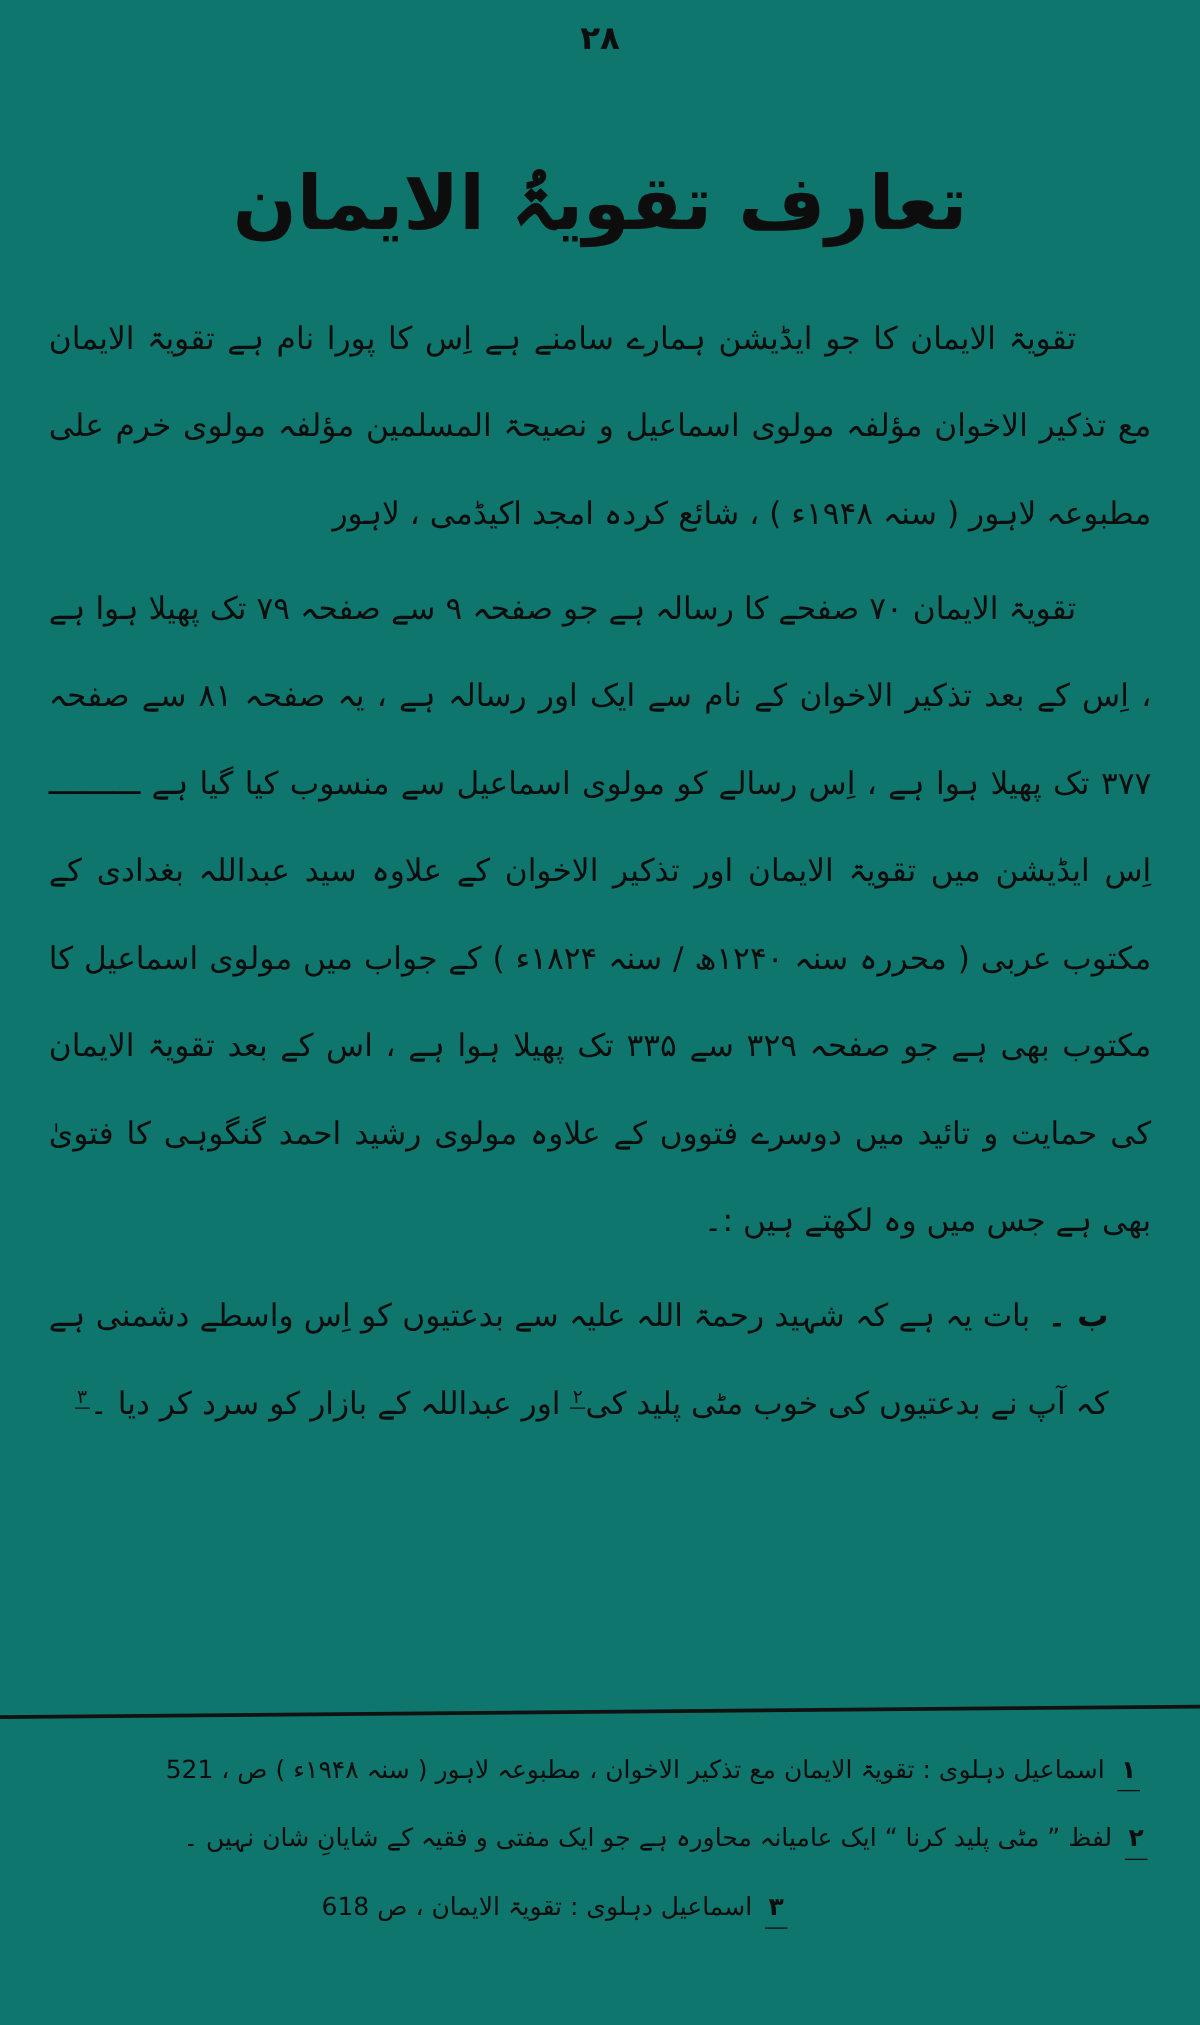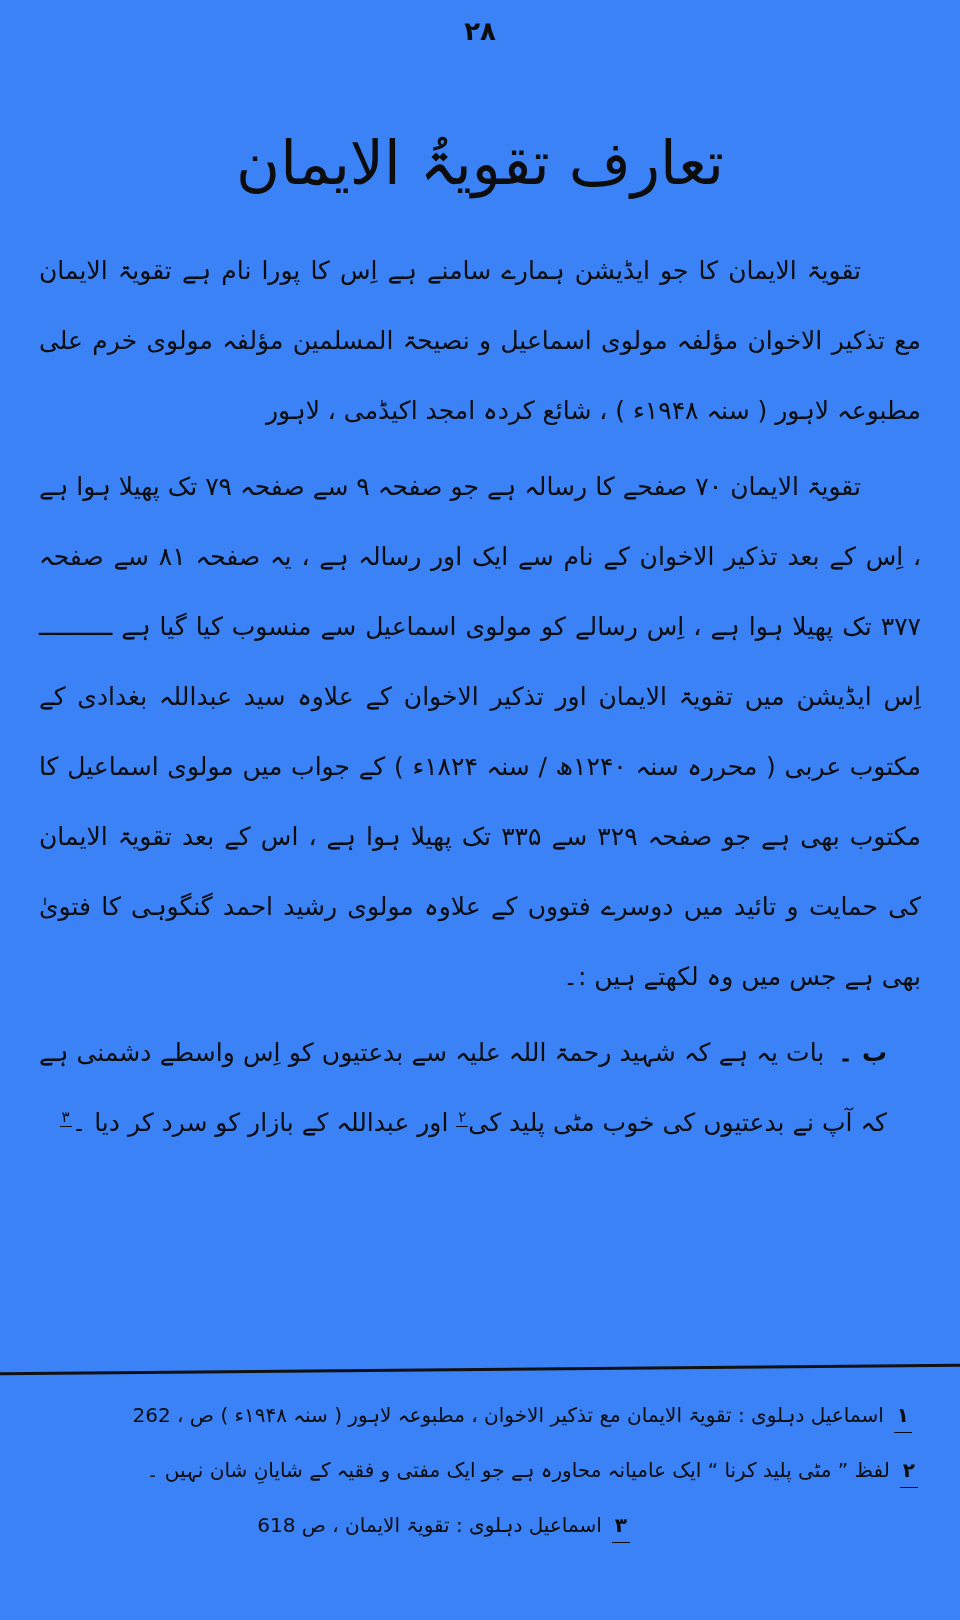--- a/index.html
+++ b/index.html
@@ -5,37 +5,37 @@
   html, body {
     margin: 0;
     padding: 0;
     background: #ffffff;
   }
   .page {
     position: relative;
     width: 960px;
     height: 1620px;
     margin: 0 auto;
-    background: #3b82f6;
+    background: #0f766e;
     color: #0d0d0d;
     direction: rtl;
     font-family: "DejaVu Sans", sans-serif;
     overflow: hidden;
   }
   .pagenum {
     text-align: center;
     padding-top: 16px;
     font-size: 26px;
     font-weight: bold;
     letter-spacing: 2px;
   }
   .title {
     text-align: center;
     font-size: 60px;
-    font-weight: normal;
+    font-weight: bold;
     margin: 78px 0 34px 0;
     line-height: 1.3;
   }
   .body-text {
     padding: 0 39px;
     font-size: 25px;
     line-height: 2.8;
     text-align: justify;
   }
   .body-text p {
@@ -112,21 +112,21 @@
 
 
   </div>
 
   <div class="fn-rule"></div>
 
   <div class="footnotes">
 
     <div class="footnote footnote-1">
       <span class="fn-marker">۱</span>
-      <span>اسماعیل دہلوی : تقویۃ الایمان مع تذکیر الاخوان ، مطبوعہ لاہور ( سنہ ۱۹۴۸ء ) ص ، 262</span>
+      <span>اسماعیل دہلوی : تقویۃ الایمان مع تذکیر الاخوان ، مطبوعہ لاہور ( سنہ ۱۹۴۸ء ) ص ، 521</span>
     </div>
 
     <div class="footnote footnote-2">
       <span class="fn-marker">۲</span>
       <span>لفظ ” مٹی پلید کرنا “ ایک عامیانہ محاورہ ہے جو ایک مفتی و فقیہ کے شایانِ شان نہیں ۔</span>
     </div>
 
     <div class="footnote footnote-3">
       <span class="fn-marker">۳</span>
       <span>اسماعیل دہلوی : تقویۃ الایمان ، ص 618</span>

